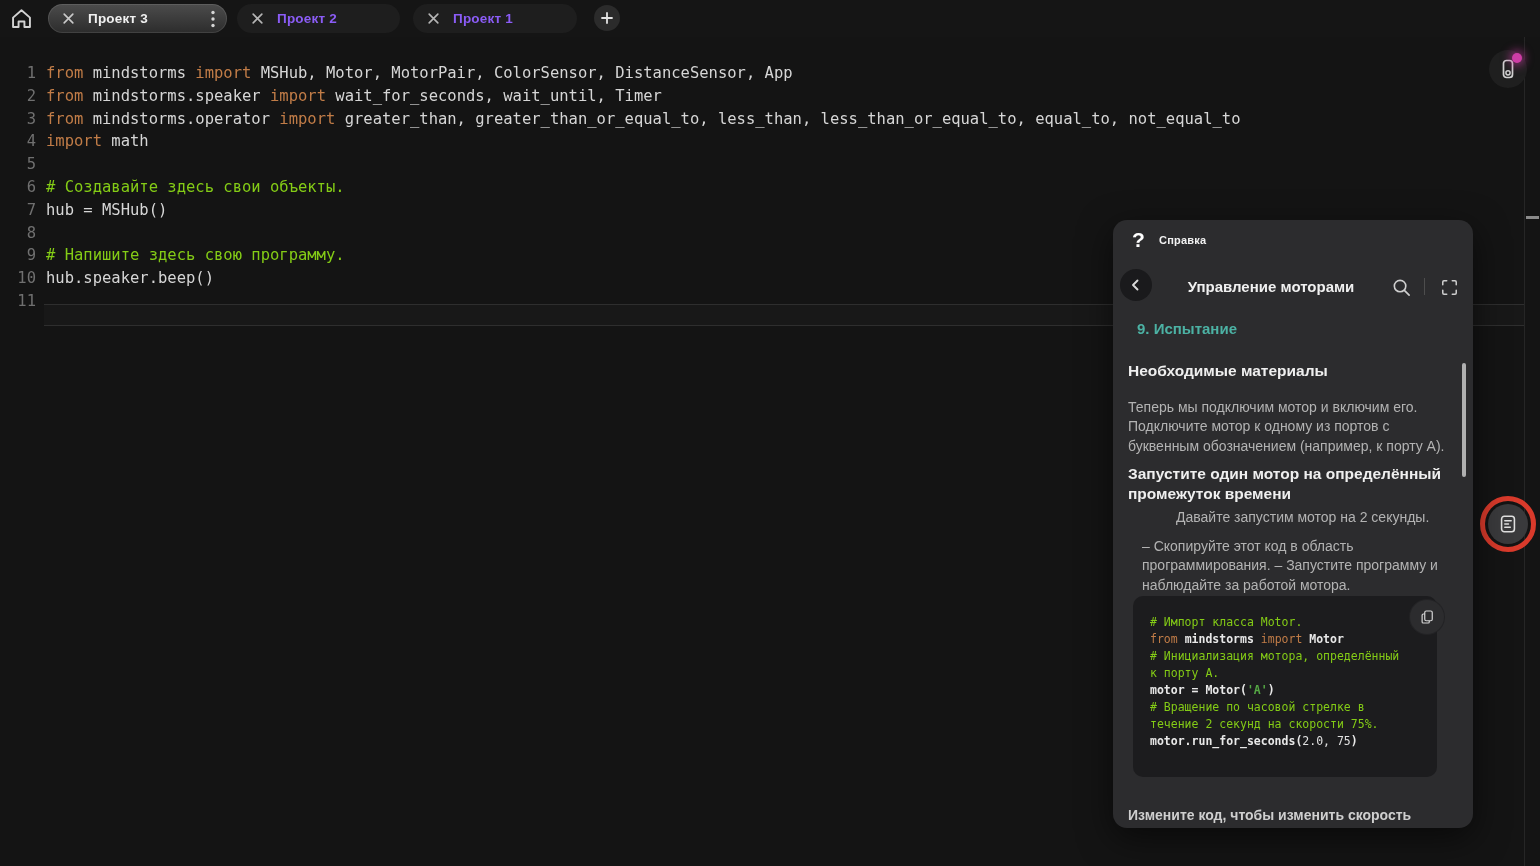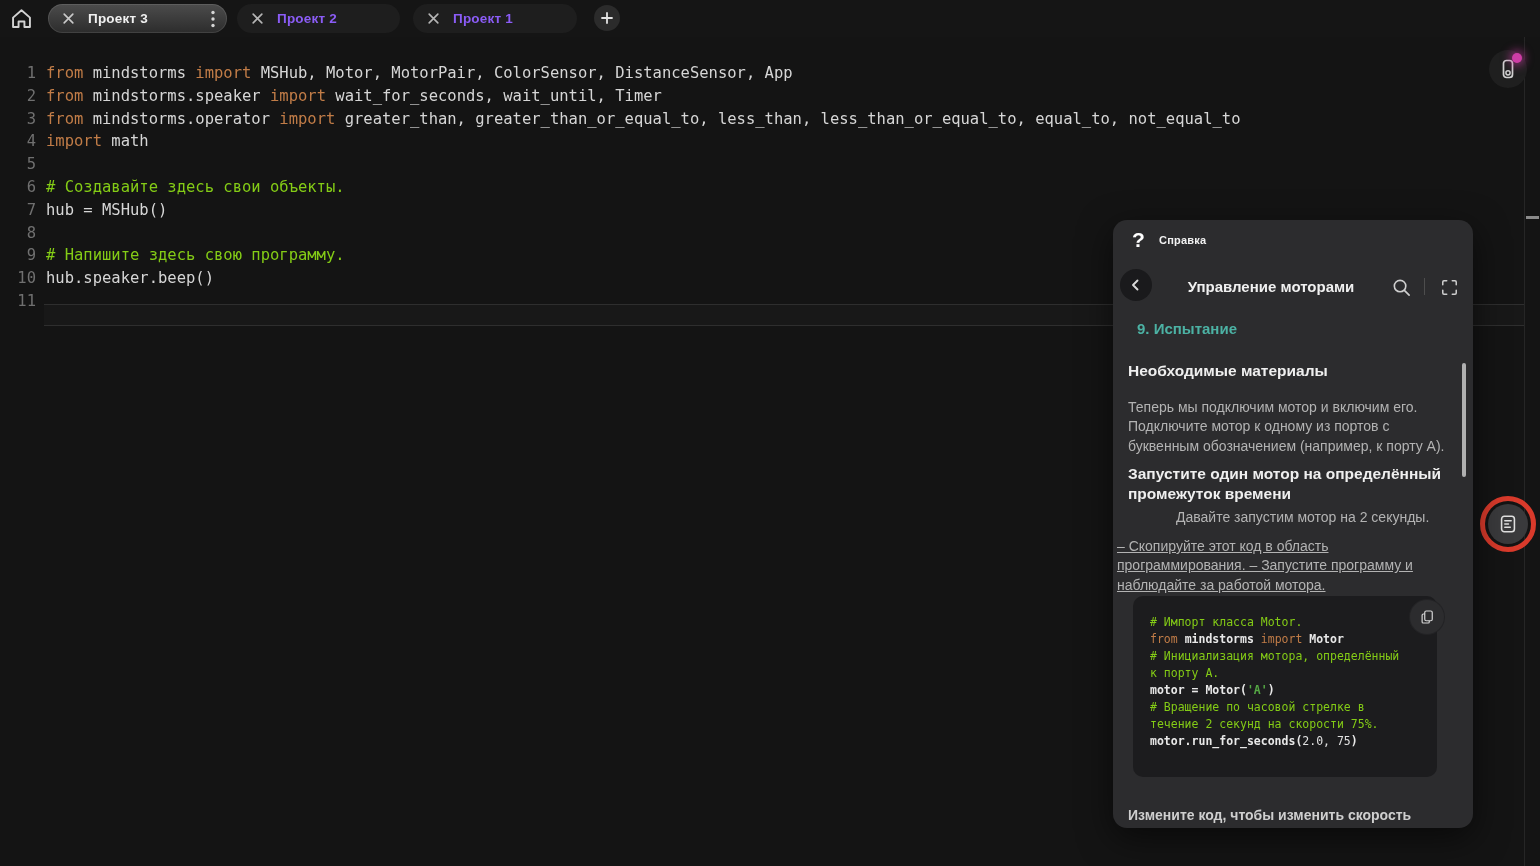--- a/index.html
+++ b/index.html
@@ -45,21 +45,21 @@
   .search-btn{left:275px;}
   .expand-btn{left:323px;}
   .hdr-divider{position:absolute;left:311px;top:58px;width:1px;height:17px;background:#4d4d4d;}
   .section-link{position:absolute;left:24px;top:100px;font-size:15px;font-weight:600;color:#4cb2a4;cursor:pointer;}
   .help-h{position:absolute;font-size:15.5px;font-weight:700;color:#efefef;line-height:19.5px;}
   .help-p{position:absolute;font-size:14px;color:#b3b3b3;line-height:19.3px;}
   .h-materials{left:15px;top:141px;}
   .p-materials{left:15px;top:178px;width:328px;}
   .h-run{left:15px;top:244px;width:320px;}
   .p-run{left:15px;top:288px;width:330px;margin-left:48px;}
-  .p-copy{left:4px;top:317px;width:332px;text-decoration:underline;}
+  .p-copy{left:29px;top:317px;width:332px;}
   .p-bottom{left:15px;top:586px;width:330px;color:#cfcfcf;font-weight:600;}
   .codeblock{position:absolute;left:20px;top:376px;width:304px;height:181px;background:#1c1c1e;border-radius:10px;box-sizing:border-box;padding:18px 0 0 17px;overflow:hidden;}
   .hrow{height:17px;line-height:17px;white-space:pre;font-family:"DejaVu Sans Mono",monospace;font-size:11.5px;color:#e0e0e0;}
   .hrow .seg-bd{color:#e8e8e8;font-weight:700;}
   .hrow .seg-st{color:#55a845;font-weight:700;}
   .hrow .seg-tx{color:#e0e0e0;}
   .copy-btn{position:absolute;left:297px;top:380px;width:34px;height:34px;border-radius:50%;background:#2c2c2e;border:none;padding:0;display:flex;align-items:center;justify-content:center;cursor:pointer;box-shadow:0 0 0 1px #232325;}
   .panel-scroll{position:absolute;left:349px;top:143px;width:4px;height:114px;border-radius:2px;background:#b0b0b0;}
   svg{display:block;}
 </style>

